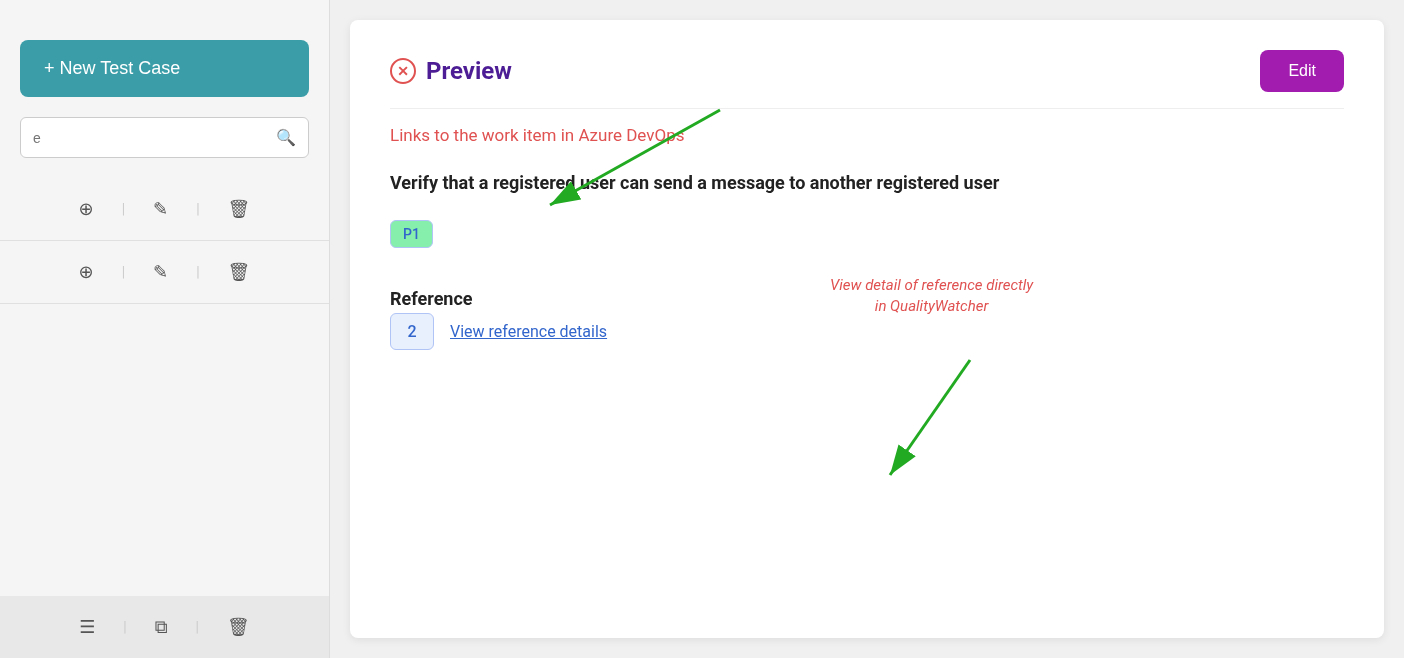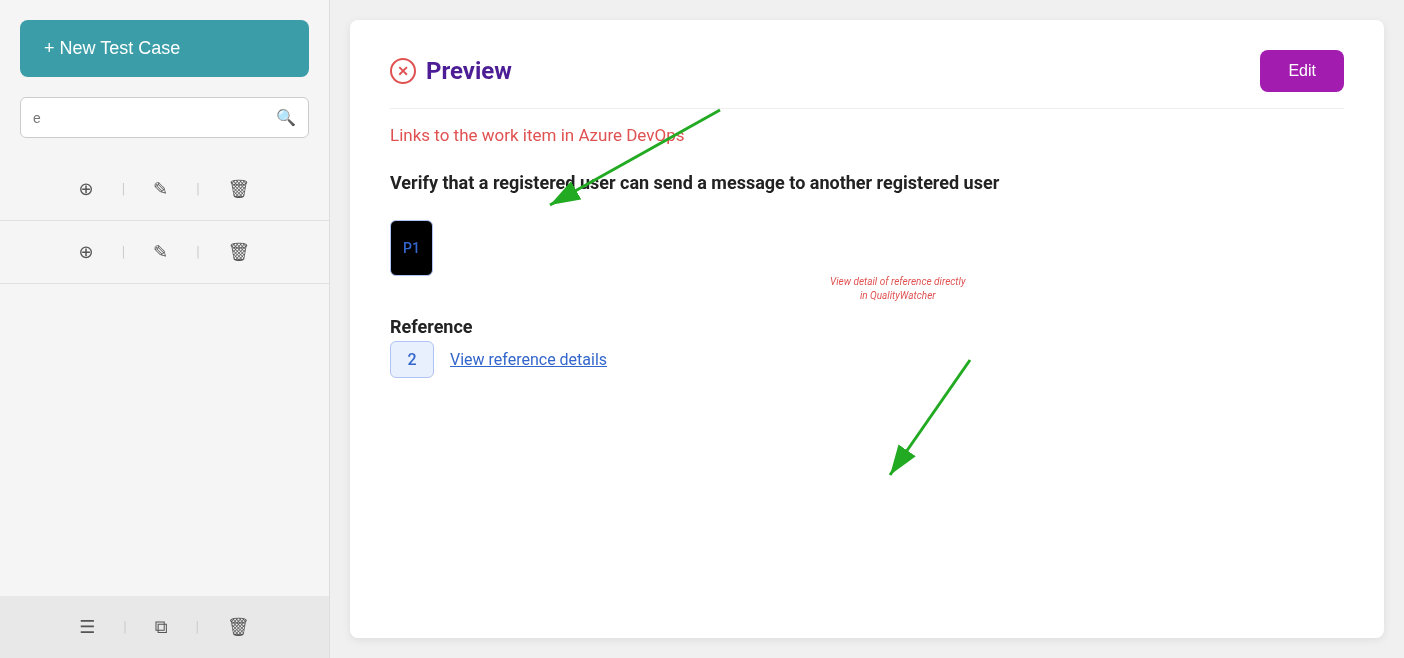--- a/index.html
+++ b/index.html
@@ -11,20 +11,21 @@
       overflow: hidden;
     }
 
     
     .sidebar {
       width: 330px;
       background: #f5f5f5;
       border-right: 1px solid #ddd;
       display: flex;
       flex-direction: column;
+      padding-top: 20px;
       flex-shrink: 0;
     }
 
     .new-test-btn {
       margin: 20px 20px 20px 20px;
       background: #3a9da8;
       color: white;
       border: none;
       border-radius: 8px;
       padding: 18px 24px;
@@ -175,25 +176,25 @@
       color: #222;
       line-height: 1.5;
       margin-bottom: 24px;
       max-width: 700px;
     }
 
     .priority-badge {
       display: inline-flex;
       align-items: center;
       justify-content: center;
-      background: #000000;
+      background: #86efac;
       color: #3366cc;
       border: 1px solid #b0c4f5;
       border-radius: 6px;
-      padding: 19px 12px;
+      padding: 5px 12px;
       font-size: 14px;
       font-weight: 500;
       margin-bottom: 30px;
     }
 
     .reference-section {
       margin-top: 10px;
     }
 
     .reference-label {
@@ -327,18 +328,18 @@
       <line x1="370" y1="90" x2="200" y2="185" stroke="#22aa22" stroke-width="3" marker-end="url(#arrowhead)"></line>
 
       <line x1="620" y1="340" x2="540" y2="455" stroke="#22aa22" stroke-width="3" marker-end="url(#arrowhead)"></line>
       <defs>
         <marker id="arrowhead" markerWidth="10" markerHeight="7" refX="10" refY="3.5" orient="auto">
           <polygon points="0 0, 10 3.5, 0 7" fill="#22aa22"></polygon>
         </marker>
       </defs>
     </svg>
 
-    <div style="position:absolute; top:255px; left:480px; color:#e05252; font-size:10px; font-style:italic; text-align:center; line-height:1.4;">
+    <div style="position:absolute; top:255px; left:480px; color:#e05252; font-size:15px; font-style:italic; text-align:center; line-height:1.4;">
       <span>View detail of reference directly</span><br>
       <span>in QualityWatcher</span>
     </div>
   </div>
 </div>
 
 </body></html>

